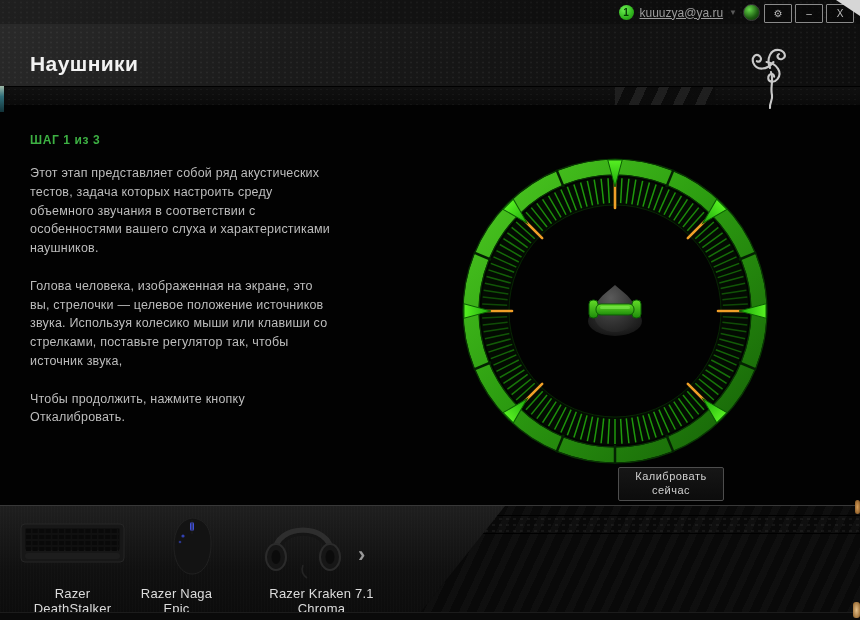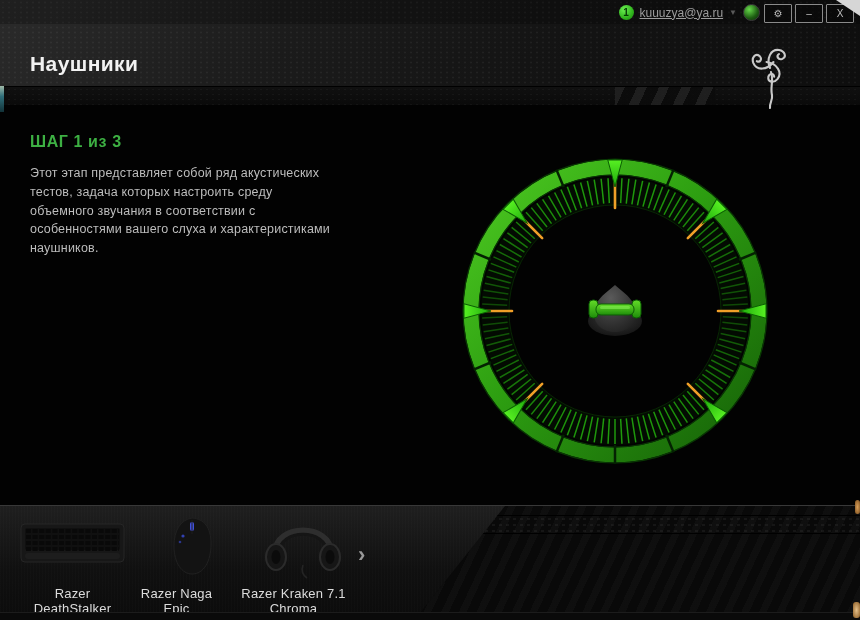--- a/index.html
+++ b/index.html
@@ -64,21 +64,21 @@
     opacity:.8;
   }
   .edge-sliver{
     position:absolute;left:0;top:86px;width:4px;height:26px;z-index:4;
     background:linear-gradient(#9fb9a8,#2f6f7a 40%,#123238);
   }
   
   .content{position:absolute;left:0;top:105px;width:860px;height:400px;background:#020202;}
   .step-label{
     position:absolute;left:30px;top:28px;
-    color:#3db043;font-size:16px;font-weight:bold;letter-spacing:.6px;
+    color:#3db043;font-size:12px;font-weight:bold;letter-spacing:.6px;
   }
   .instructions{position:absolute;left:30px;top:59px;width:304px;}
   .instructions p{
     margin:0 0 19px 0;color:#bdbdbd;font-size:12.5px;line-height:1.5;letter-spacing:.2px;
   }
   .dial-wrap{position:absolute;left:455px;top:46px;width:320px;height:320px;cursor:pointer;}
   
   .btn{
     position:absolute;display:flex;align-items:center;justify-content:center;text-align:center;
     background:linear-gradient(#161616,#0c0c0c);border:1px solid #4d4d4d;border-radius:2px;
@@ -168,20 +168,22 @@
   </div>
   <div class="edge-sliver"></div>
   <div class="corner-wedge"></div>
 
   <div class="content">
 
     <div class="step-label">ШАГ 1 из 3</div>
 
     <div class="instructions">
       <p>Этот этап представляет собой ряд акустических тестов, задача которых настроить среду объемного звучания в соответствии с особенностями вашего слуха и характеристиками наушников.</p>
+      <p>Голова человека, изображенная на экране, это вы, стрелочки — целевое положение источников звука. Используя колесико мыши или клавиши со стрелками, поставьте регулятор так, чтобы источник звука,</p>
+      <p>Чтобы продолжить, нажмите кнопку Откалибровать.</p>
     </div>
 
     <div class="dial-wrap">
       <svg id="dial-svg" width="320" height="320" viewBox="0 0 320 320">
         <defs>
           <linearGradient id="ringGrad" x1="0%" y1="0%" x2="100%" y2="100%">
             <stop offset="0%" stop-color="#4ecb22"></stop>
             <stop offset="45%" stop-color="#2d9e11"></stop>
             <stop offset="100%" stop-color="#155f07"></stop>
           </linearGradient>
@@ -367,20 +369,21 @@
           <ellipse cx="0" cy="10" rx="27" ry="15" fill="url(#headShadow)"></ellipse>
           <path d="M0,-26 C9,-18 21,-11 21,3 C21,14 11,21 0,21 C-11,21 -21,14 -21,3 C-21,-11 -9,-18 0,-26 Z" fill="url(#headGrad)"></path>
           <rect x="-26" y="-11" width="9" height="18" rx="4" fill="url(#bandGrad)" stroke="#0c5c04" stroke-width="1"></rect>
           <rect x="17" y="-11" width="9" height="18" rx="4" fill="url(#bandGrad)" stroke="#0c5c04" stroke-width="1"></rect>
           <rect x="-19" y="-7" width="38" height="11" rx="5" fill="url(#bandGrad)" stroke="#0c5c04" stroke-width="1"></rect>
           <rect x="-15" y="-5" width="30" height="3" rx="1.5" fill="#8af05a" opacity="0.55"></rect>
         </g>
       </svg>
     </div>
 
+    <div class="btn btn-calibrate">Калибровать сейчас</div>
   </div>
 
   <div class="bottombar">
     <div class="bottombar-right">
       <div class="hexstrip"></div>
     </div>
 
     <div class="device" style="left:15px;top:12px;">
       <svg width="115" height="52" viewBox="0 0 115 52">
         <rect x="6" y="6" width="103" height="38" rx="4" fill="#171717" stroke="#262626"></rect>
@@ -414,19 +417,19 @@
         <ellipse cx="23" cy="48" rx="4.5" ry="7" fill="#0b0b0b"></ellipse>
         <ellipse cx="77" cy="48" rx="4.5" ry="7" fill="#0b0b0b"></ellipse>
         <path d="M50,56 q-3,8 4,13" fill="none" stroke="#242424" stroke-width="1.6"></path>
       </svg>
     </div>
 
     <span class="chevron">›</span>
 
     <div class="device-label" style="left:15px;width:115px;">Razer DeathStalker</div>
     <div class="device-label" style="left:129px;width:95px;">Razer Naga Epic</div>
-    <div class="device-label" style="left:236px;width:115px;">Razer Kraken 7.1 Chroma</div>
+    <div class="device-label" style="left:264px;width:115px;">Razer Kraken 7.1 Chroma</div>
   </div>
 
   <div class="bottomedge"></div>
   <div class="amber-blob blob1"></div>
   <div class="amber-blob blob2"></div>
 </div>
 
 </body></html>

